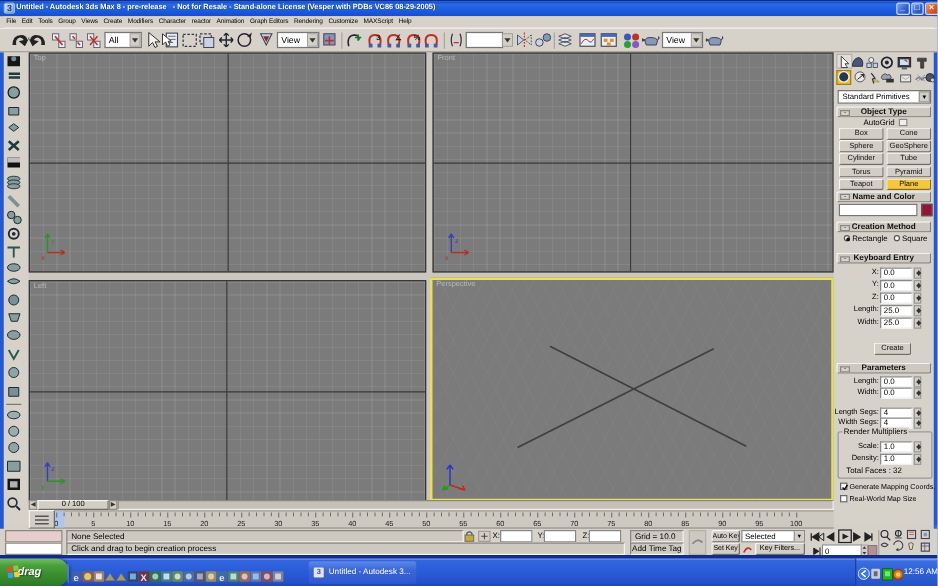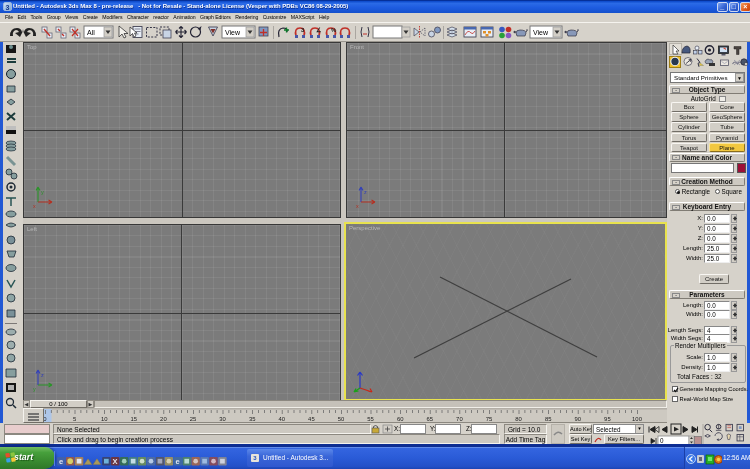--- a/index.html
+++ b/index.html
@@ -676,21 +676,21 @@
 
 <div id="winedge" class="abs"></div>
 <div id="taskbar" class="abs"></div>
 <div id="startbtn" class="abs"><svg width="11" height="11" style="position:absolute;left:5px;top:5px" viewBox="0 0 13 13">
       <g transform="rotate(-8 6 6)">
         <rect x="1" y="1" width="5" height="5" rx="1" fill="#e84c2c"></rect>
         <rect x="7" y="1" width="5" height="5" rx="1" fill="#8cc63e"></rect>
         <rect x="1" y="7" width="5" height="5" rx="1" fill="#38a0e8"></rect>
         <rect x="7" y="7" width="5" height="5" rx="1" fill="#f8c838"></rect>
       </g>
-    </svg><span style="margin-left:14px">start</span></div>
+    </svg><span style="margin-left:14px">drag</span></div>
 <div class="abs" style="left:54px; top:451px; width:1px; height:15px; background:#5580e0;"></div>
 <svg class="abs" style="left:57px; top:456px; transform:scale(0.94); transform-origin:0 0; filter:saturate(0.75) brightness(0.96);" width="185" height="13" opacity="0.9">
   <rect x="0" y="1" width="9" height="9" rx="1" fill="#3a66c8"></rect>
     <text x="2" y="9" font-size="8" fill="#fff" font-weight="bold">e</text>
   <rect x="9.5" y="1" width="9" height="9" rx="1" fill="#b85838"></rect>
     <circle cx="14" cy="5.5" r="3" fill="#f8e838"></circle>
   <rect x="19" y="1" width="9" height="9" rx="1" fill="#c8883a"></rect>
     <rect x="21" y="3" width="5" height="5" fill="#fff"></rect>
   <path d="M29,9 l4,-6 4,6 Z" fill="#c8a838" stroke="#a88818" stroke-width="0.5"></path>
   <path d="M38.5,9 l4,-6 4,6 Z" fill="#c8a838" stroke="#a88818" stroke-width="0.5"></path>

